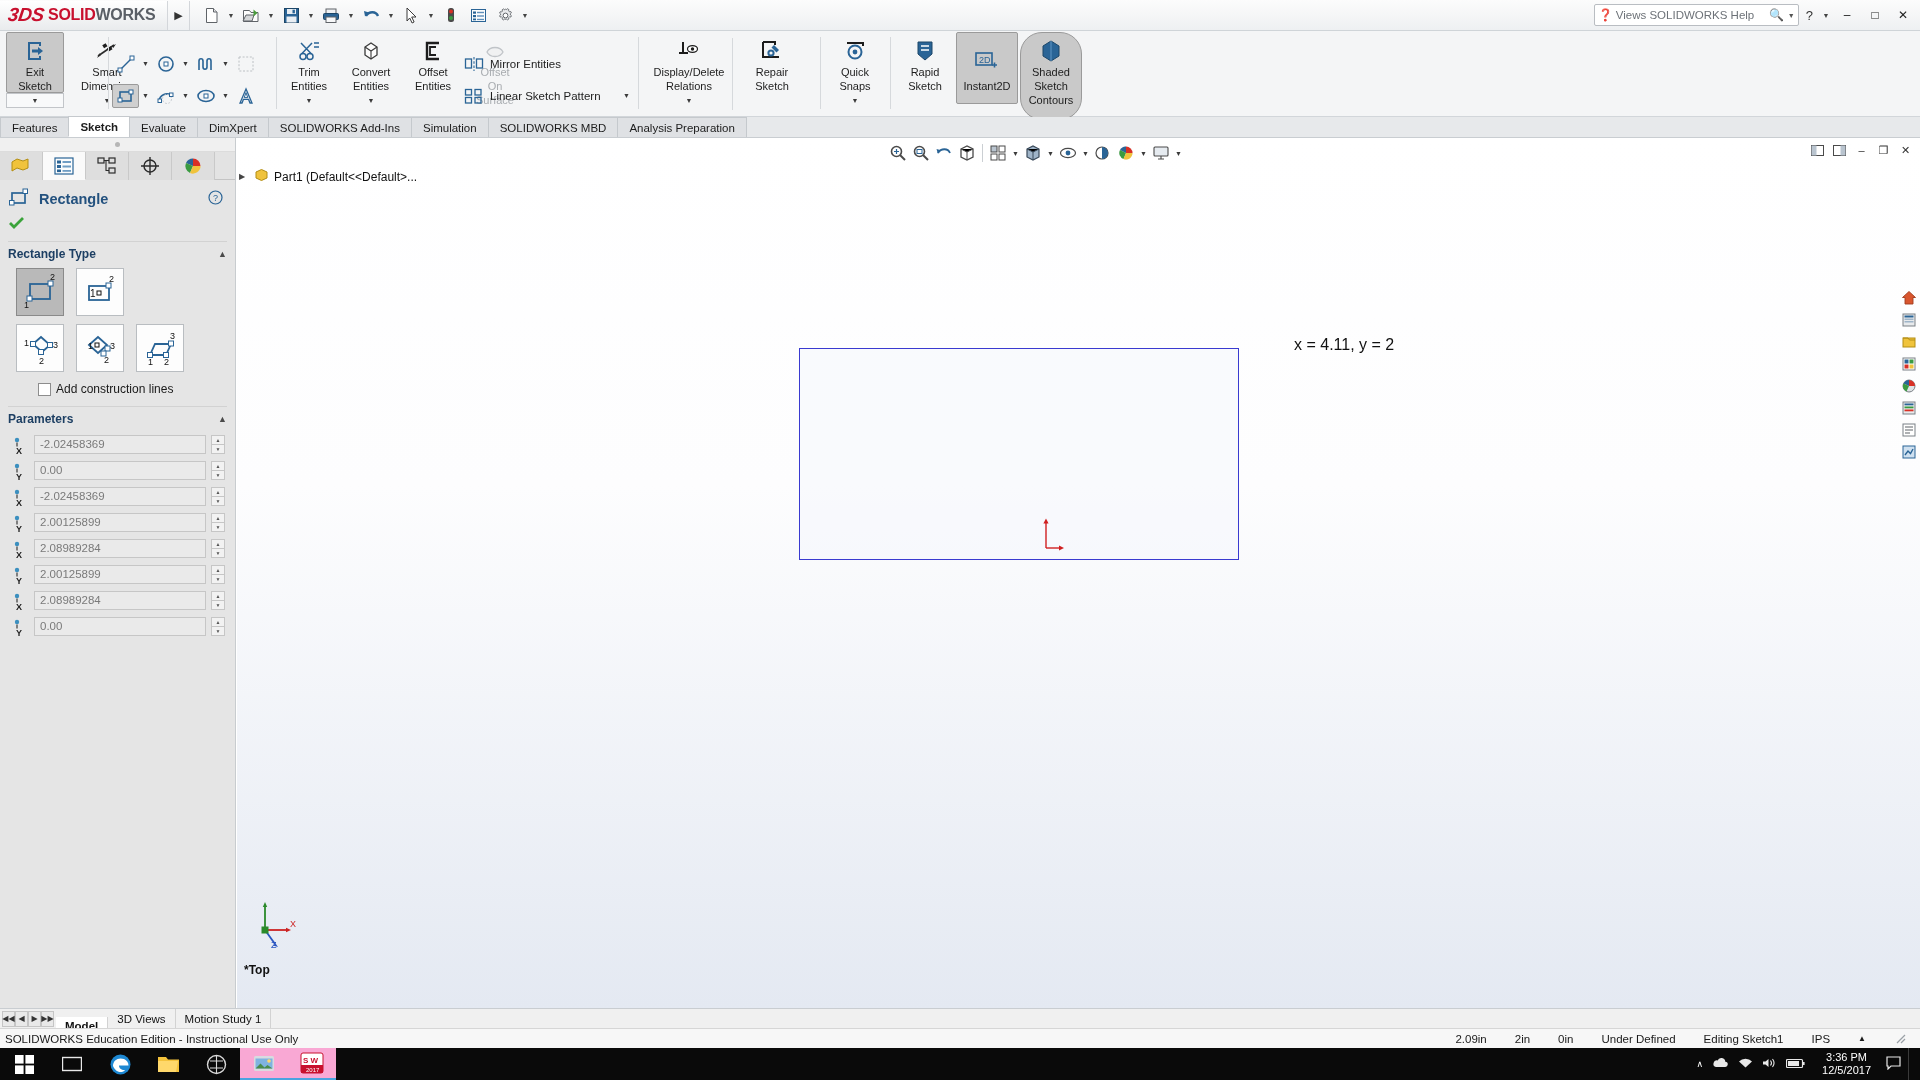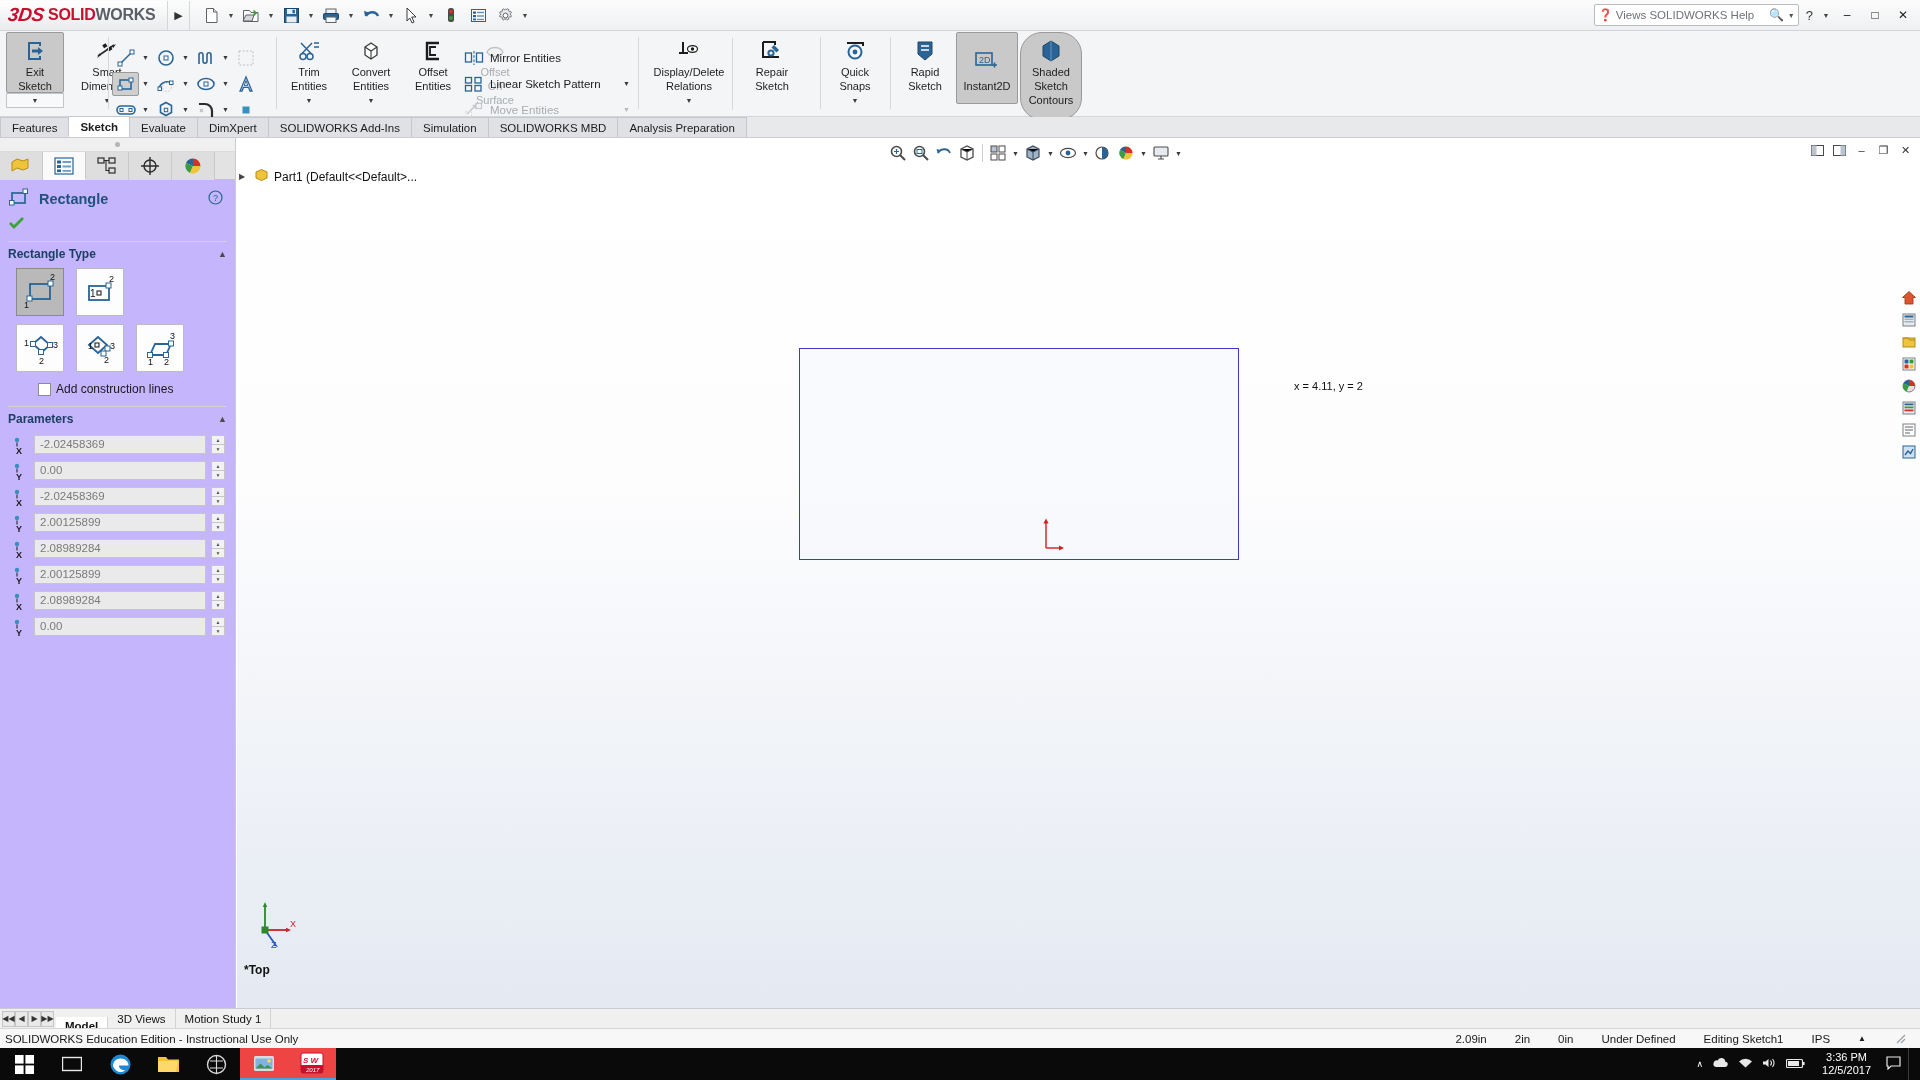--- a/index.html
+++ b/index.html
@@ -84,21 +84,21 @@
   .bigbtn.active { background: #c9c9c9; border: 1px solid #9a9a9a; }
   .bigbtn .ic { height: 26px; display: flex; align-items: center; justify-content: center; }
   .bigbtn .lbl { font-size: 11px; line-height: 12px; color: #1d1d1d; margin-top: 2px; }
   .bigbtn .lbl.dim { color: #a8acb0; }
   .dropcaret {
     width: 58px; height: 15px; display: flex; align-items: center; justify-content: center;
     font-size: 7px; color: #3a3a3a; border: 1px solid transparent;
   }
   .dropcaret.boxed { border: 1px solid #c2c5c9; background: #f8f9fa; }
 
-  .smallgrid { display: flex; flex-direction: column; gap: 1px; padding-top: 13px; }
+  .smallgrid { display: flex; flex-direction: column; gap: 7px; padding-top: 19px; }
   .smallrow { display: flex; align-items: center; height: 25px; }
   .sbtn {
     width: 27px; height: 24px; display: flex; align-items: center; justify-content: center;
     border: 1px solid transparent; border-radius: 2px;
   }
   .scaret { width: 13px; height: 24px; display: flex; align-items: center; justify-content: center; font-size: 7px; color: #3a3a3a; }
   .sbtn.selbox { border:1px solid #9a9a9a; background:#cfcfcf; }
 
   .textrow { display: flex; align-items: center; height: 25px; gap: 5px; padding-left: 3px; }
   .textrow .ic { width: 22px; height: 22px; display: flex; align-items: center; justify-content: center; }
@@ -115,21 +115,21 @@
   .tab {
     height: 20px; padding: 0 11px; display: flex; align-items: center;
     font-size: 11.5px; color: #1c1c1c; background: #dfe1e4;
     border: 1px solid #c5c9cd; border-bottom: none; margin-right: -1px;
   }
   .tab.sel { background: #ffffff; height: 21px; font-weight: bold; border-bottom: 1px solid #fff; }
 
   
   #leftpanel {
     position: absolute; top: 138px; left: 0; width: 236px; height: 870px;
-    background: #c4b5fd; border-right: 1px solid #c8cccf;
+    background: #e5e5e5; border-right: 1px solid #c8cccf;
   }
   #panel-grip {
     height: 14px; display: flex; align-items: center; justify-content: center;
     background: #f0f0f0; border-bottom: 1px solid #dcdcdc;
   }
   #panel-grip .dot { width: 5px; height: 5px; border-radius: 50%; background: #b6b6b6; }
   #pm-tabs {
     height: 28px; display: flex; background: #e3e3e3;
     border-bottom: 1px solid #c4c4c4;
   }
@@ -203,21 +203,21 @@
     font-size: 12px; color: #111;
   }
   #feature-tree-head .tri { font-size: 8px; color: #444; width: 10px; }
 
   #sketch-rect {
     position: absolute; border: 1.4px solid #3a3ad0;
     background: rgba(245,246,252,0.45);
   }
   #origin { position: absolute; }
   #coord-readout {
-    position: absolute; font-size: 11px; color: #111; white-space: nowrap; margin-top: 44px;
+    position: absolute; font-size: 16px; color: #111; white-space: nowrap;
   }
   #triad { position: absolute; left: 20px; bottom: 55px; }
   #viewlabel {
     position: absolute; left: 7px; bottom: 31px;
     font-size: 12px; font-weight: bold; color: #111;
   }
 
   #right-dock {
     position: absolute; top: 150px; right: 0; width: 22px;
     display: flex; flex-direction: column; gap: 2px; align-items: center;
@@ -259,21 +259,21 @@
     width: 48px; height: 32px; display: flex; align-items: center; justify-content: center;
   }
   #tb-search {
     width: 330px; height: 32px; background: #ffffff;
     display: flex; align-items: center; padding: 0 10px;
     font-size: 12px; color: #444;
   }
   .tb-ico {
     width: 48px; height: 32px; display: flex; align-items: center; justify-content: center;
   }
-  .tb-ico.run { border-bottom: 2px solid #4aa3e0; background: #ef4444; font-style: italic; }
+  .tb-ico.run { border-bottom: 2px solid #4aa3e0; background: #f9a8d4; }
   #tb-right {
     margin-left: auto; display: flex; align-items: center; height: 32px;
     color: #fff; font-size: 11px; padding-right: 4px;
   }
   #tb-right .tray { display: flex; align-items: center; gap: 9px; padding: 0 9px; }
   #tb-clock { text-align: center; line-height: 13px; padding: 0 8px; }
   #tb-showdesk { width: 8px; height: 32px; border-left: 1px solid #3a3a3a; }
 </style>
 </head>
 <body>

